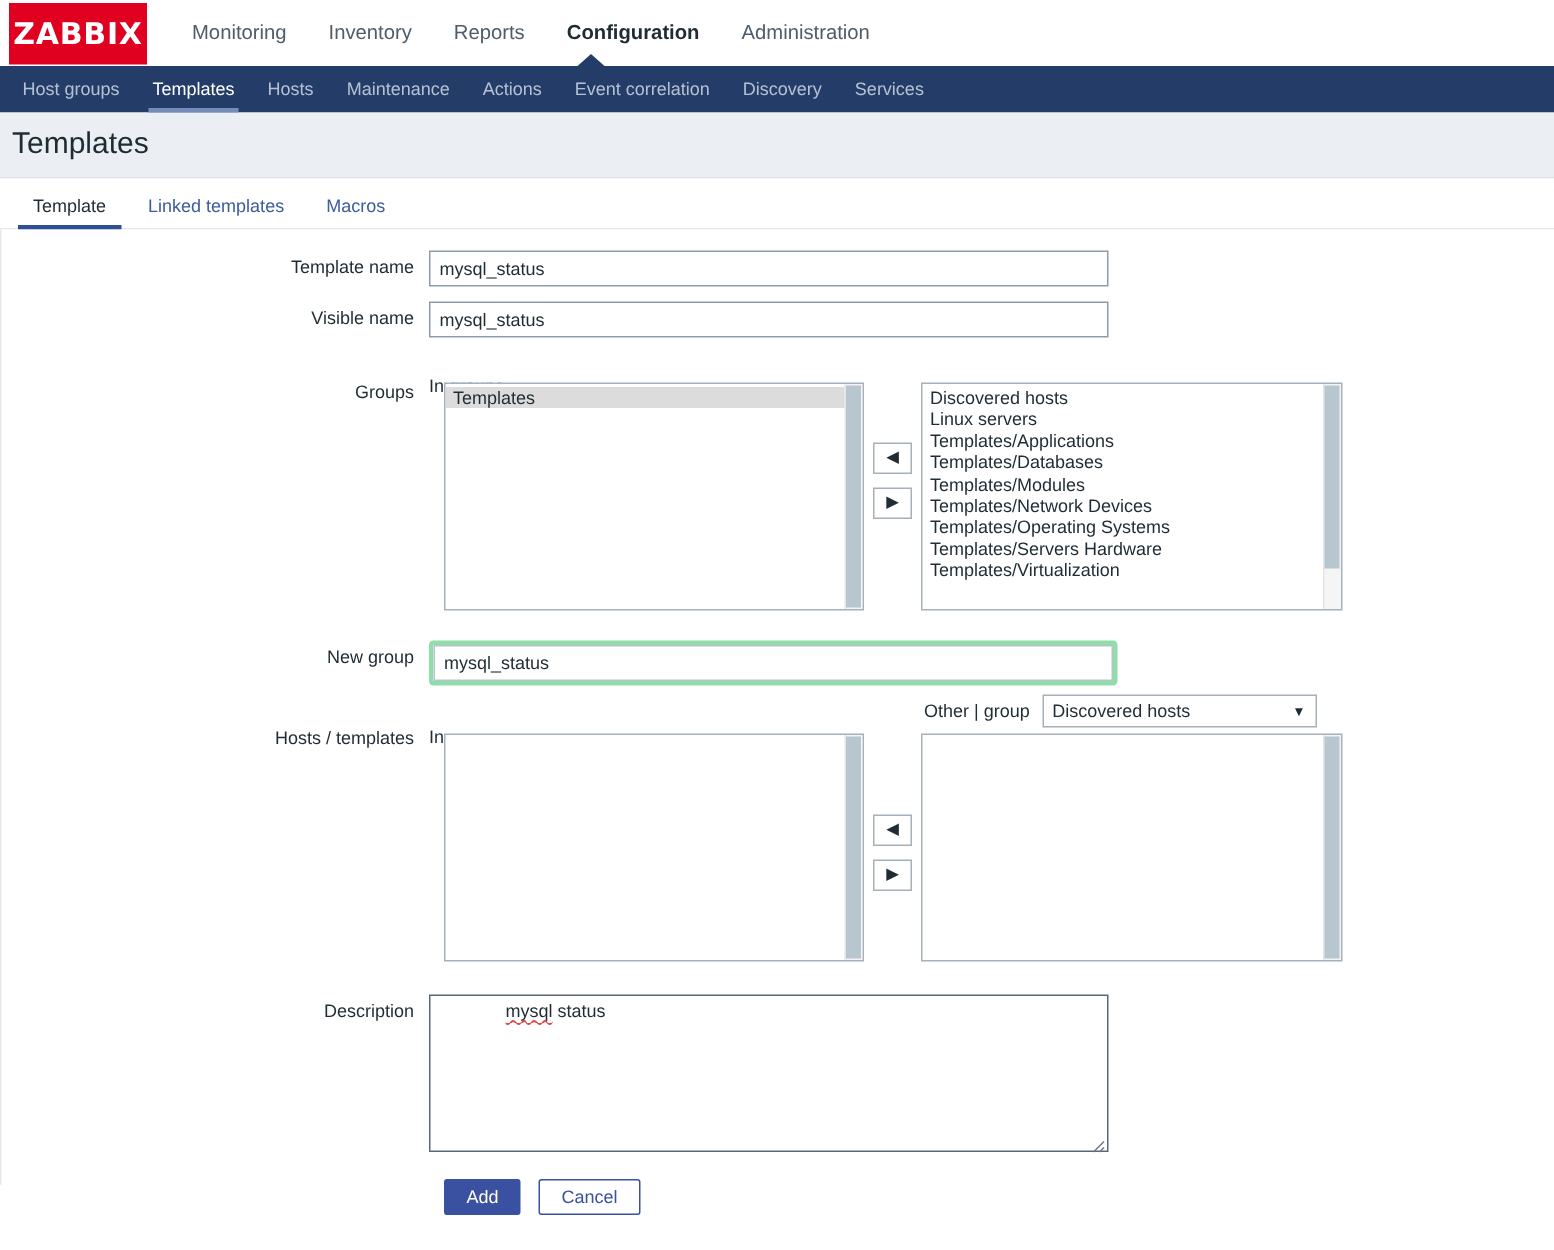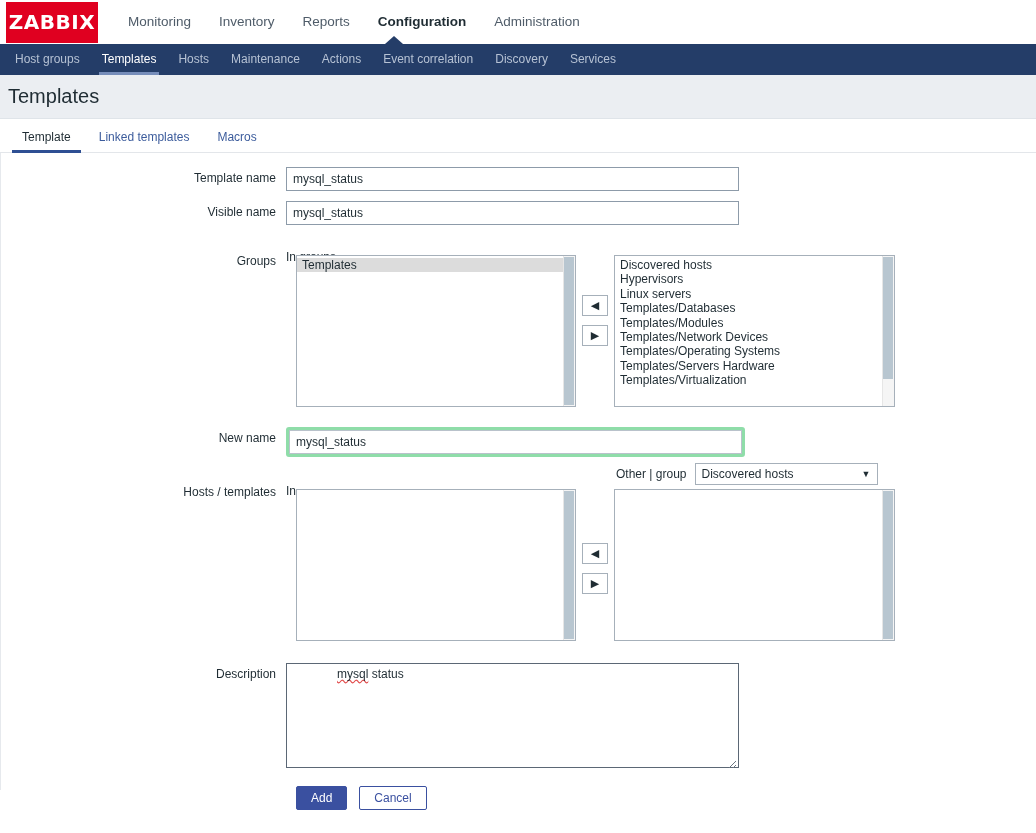--- a/index.html
+++ b/index.html
@@ -377,36 +377,36 @@
       <span class="glyph">◀</span>
     </button>
     <button class="arrowbtn">
       <span class="glyph">▶</span>
     </button>
   </div>
 
   <div class="listbox" style="position:absolute; top:102px; left:613px; width:281px; height:152px;">
     <div class="inner">
       <div class="opt">Discovered hosts</div>
-      <div class="opt">Hypervisors</div>
       <div class="opt">Linux servers</div>
+      <div class="opt">Templates/Applications</div>
       <div class="opt">Templates/Databases</div>
       <div class="opt">Templates/Modules</div>
       <div class="opt">Templates/Network Devices</div>
       <div class="opt">Templates/Operating Systems</div>
       <div class="opt">Templates/Servers Hardware</div>
       <div class="opt">Templates/Virtualization</div>
     </div>
     <div class="scrolltrack">
       <div class="scrollthumb" style="top:1px; height:122px;"></div>
     </div>
   </div>
 
   <div class="row" style="top:274px; left:0;">
-    <div class="flabel">New name</div>
+    <div class="flabel">New group</div>
     <div class="newgroup-wrap">
       <input class="finput" value="mysql_status" style="">
     </div>
   </div>
 
   <div class="row" style="top:328px; left:0;">
     <div class="flabel">Hosts / templates</div>
     <div class="sublabel" style="line-height:20px;">In</div>
   </div>
 

